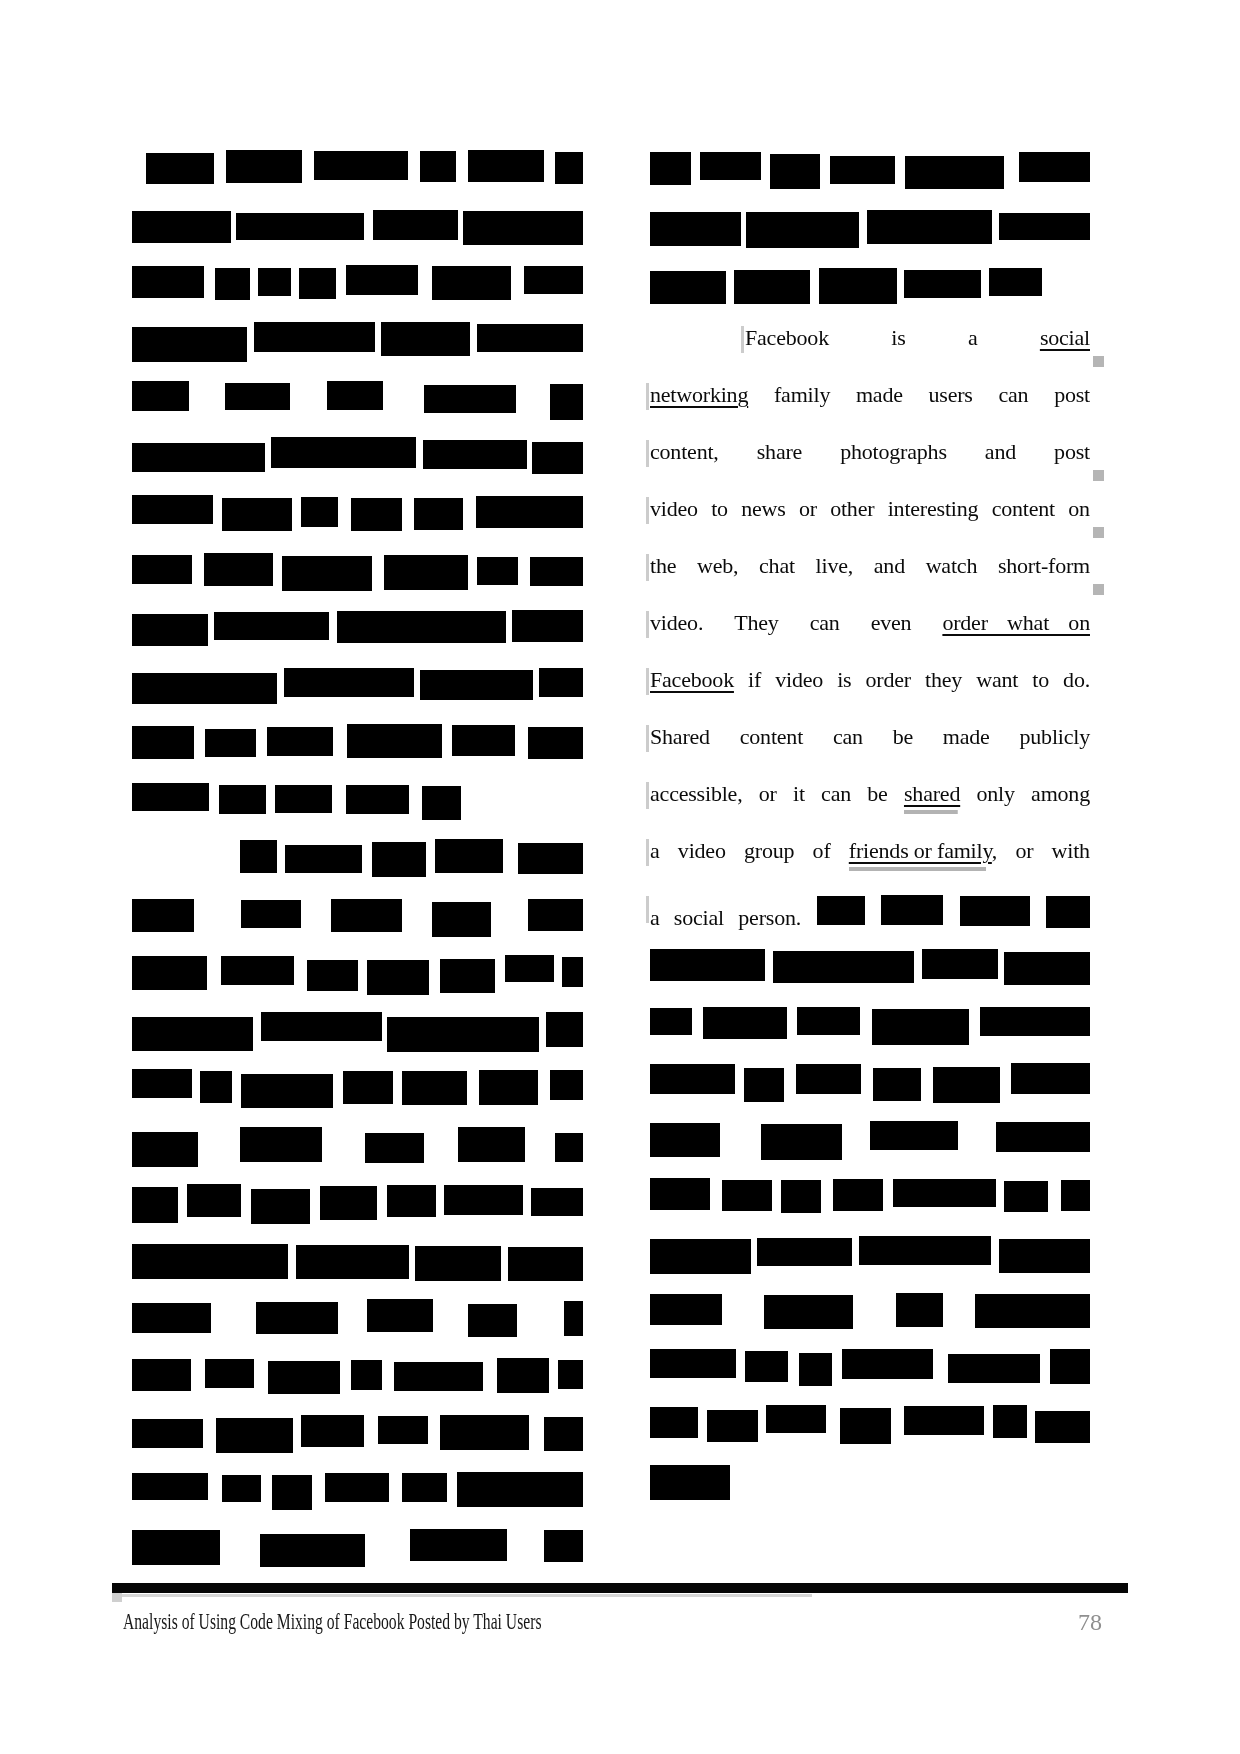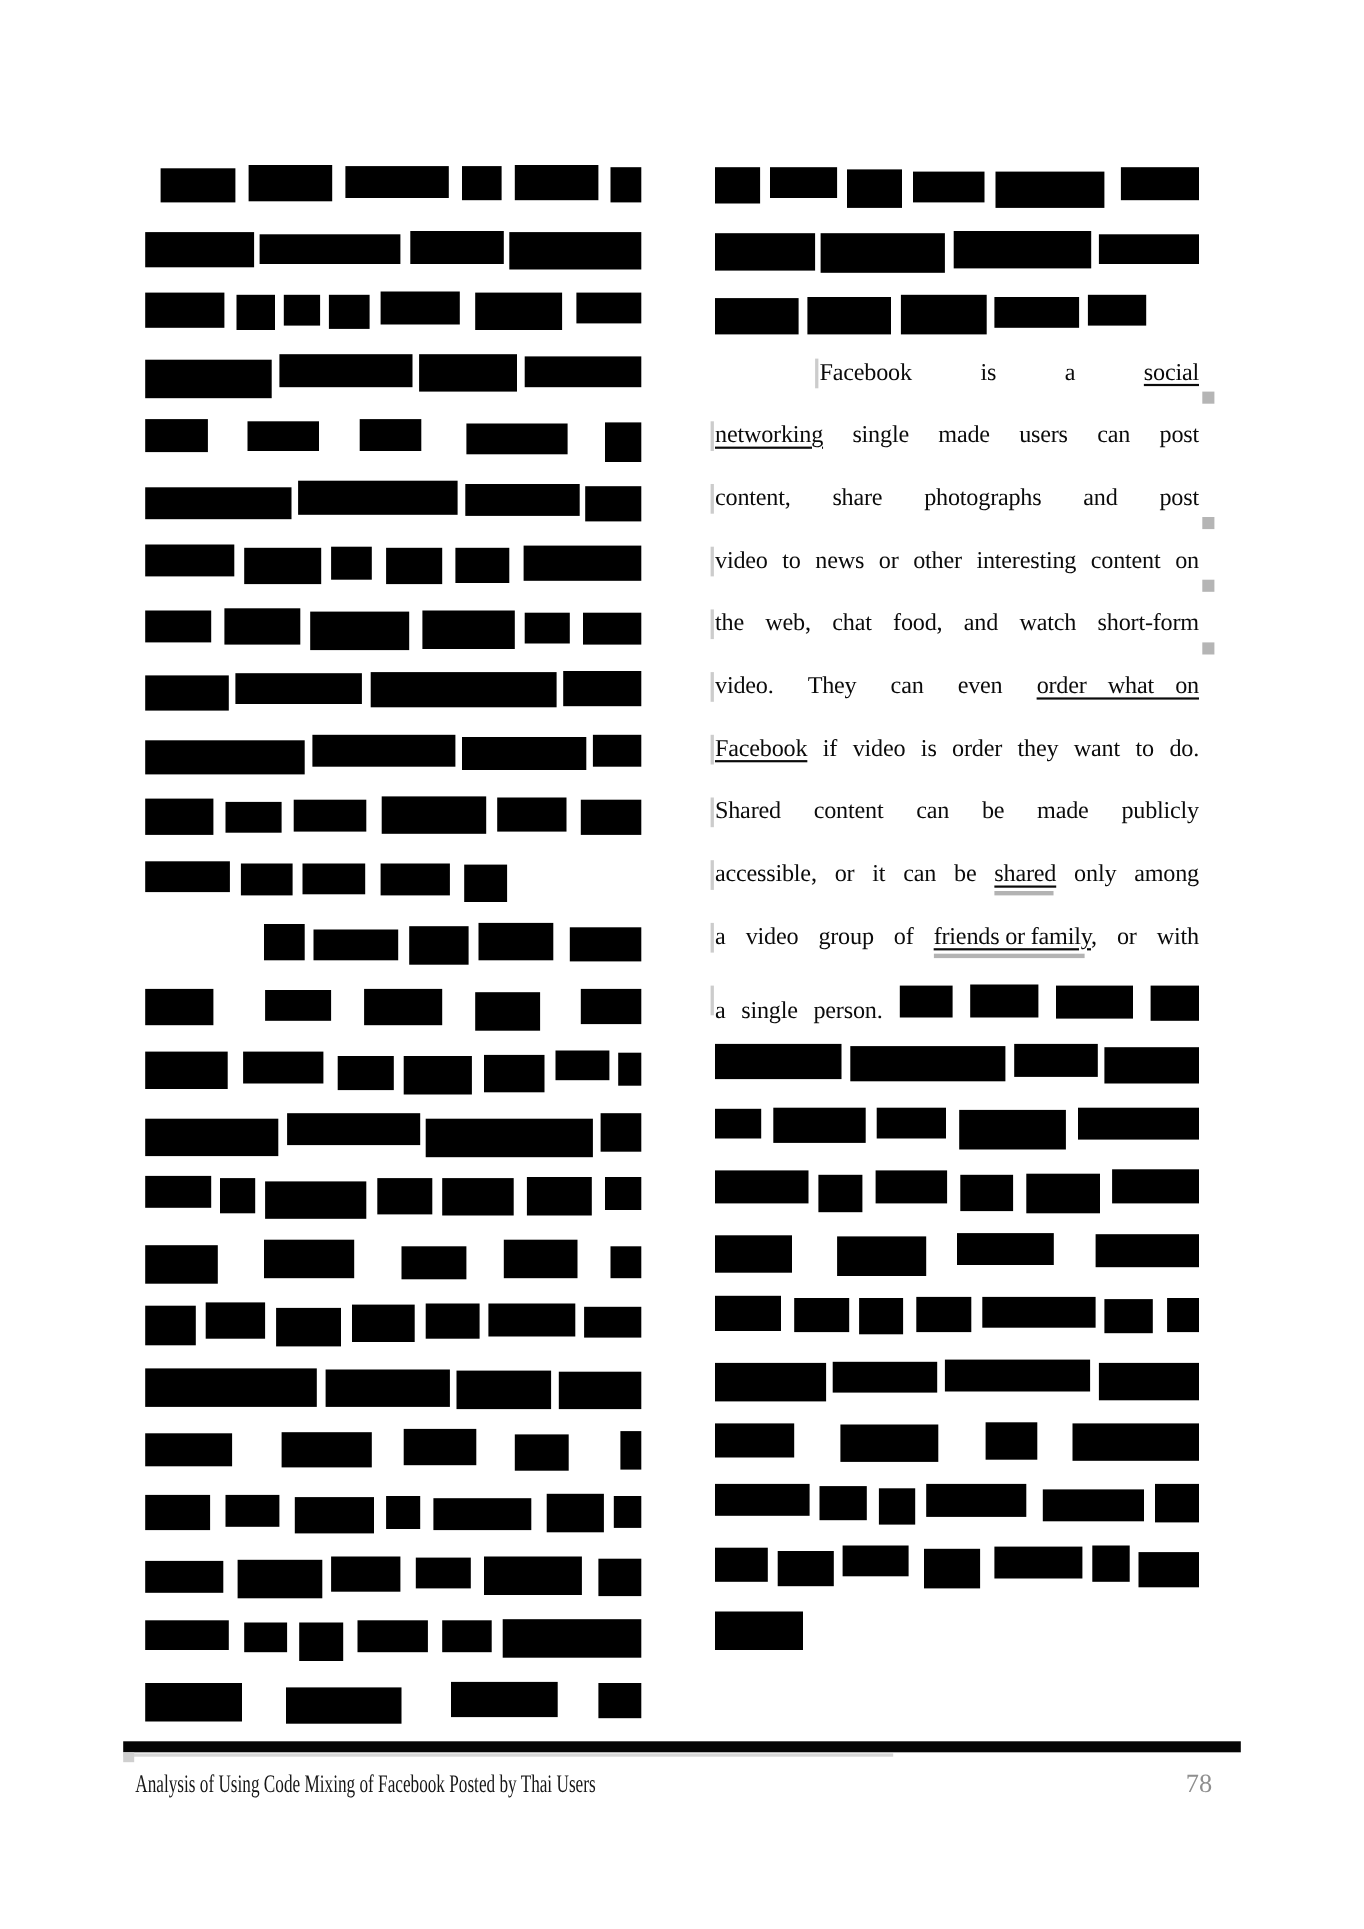--- a/index.html
+++ b/index.html
@@ -268,21 +268,21 @@
       <div class="line tl" style="top: 171px; width: 440px; padding-left: 95px;">
         <span class="w">Facebook</span>
         <span class="w">is</span>
         <span class="w">a</span>
         <span class="w"><u>social</u></span>
         <span class="tick" style="left: 91px;"></span>
         <span class="endmark"></span>
       </div>
       <div class="line tl" style="top: 228px; width: 440px;">
         <span class="w"><u>networking</u></span>
-        <span class="w">single</span>
+        <span class="w">family</span>
         <span class="w">made</span>
         <span class="w">users</span>
         <span class="w">can</span>
         <span class="w">post</span>
         <span class="tick" style="left: -4px;"></span>
       </div>
       <div class="line tl" style="top: 285px; width: 440px;">
         <span class="w">content,</span>
         <span class="w">share</span>
         <span class="w">photographs</span>
@@ -300,21 +300,21 @@
         <span class="w">interesting</span>
         <span class="w">content</span>
         <span class="w">on</span>
         <span class="tick" style="left: -4px;"></span>
         <span class="endmark"></span>
       </div>
       <div class="line tl" style="top: 399px; width: 440px;">
         <span class="w">the</span>
         <span class="w">web,</span>
         <span class="w">chat</span>
-        <span class="w">food,</span>
+        <span class="w">live,</span>
         <span class="w">and</span>
         <span class="w">watch</span>
         <span class="w">short-form</span>
         <span class="tick" style="left: -4px;"></span>
         <span class="endmark"></span>
       </div>
       <div class="line tl" style="top: 456px; width: 440px;">
         <span class="w">video.</span>
         <span class="w">They</span>
         <span class="w">can</span>
@@ -358,21 +358,21 @@
         <span class="w">a</span>
         <span class="w">video</span>
         <span class="w">group</span>
         <span class="w">of</span>
         <span class="w"><u class="u2">friends or family</u>,</span>
         <span class="w">or</span>
         <span class="w">with</span>
         <span class="tick" style="left: -4px;"></span>
       </div>
       <div class="line tlmix" style="top: 741px; width: 440px;">
-        <span class="txt">a single person.</span>
+        <span class="txt">a social person.</span>
         <span class="tail">
           <div class="rblock" style="width: 48px; height: 29px; margin-top: 5px; background: rgb(0, 0, 0);"></div>
           <div class="rblock" style="width: 62px; height: 30px; margin-top: 4px; background: rgb(0, 0, 0);"></div>
           <div class="rblock" style="width: 70px; height: 30px; margin-top: 5px; background: rgb(0, 0, 0);"></div>
           <div class="rblock" style="width: 44px; height: 32px; margin-top: 5px; background: rgb(0, 0, 0);"></div>
         </span>
         <span class="tick" style="left: -4px;"></span>
       </div>
       <div class="line rline" style="top: 798px; width: 440px; left: 0px;">
         <div class="rblock" style="width: 115px; height: 32px; margin-top: 1px; background: rgb(0, 0, 0); margin-right: 8px;"></div>

